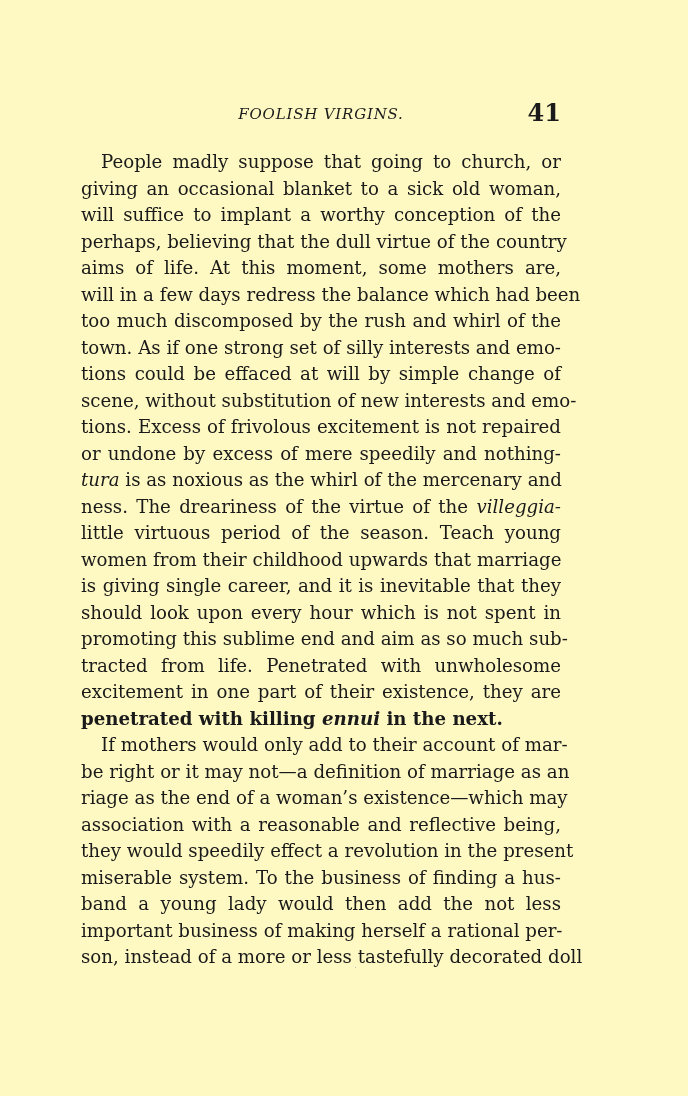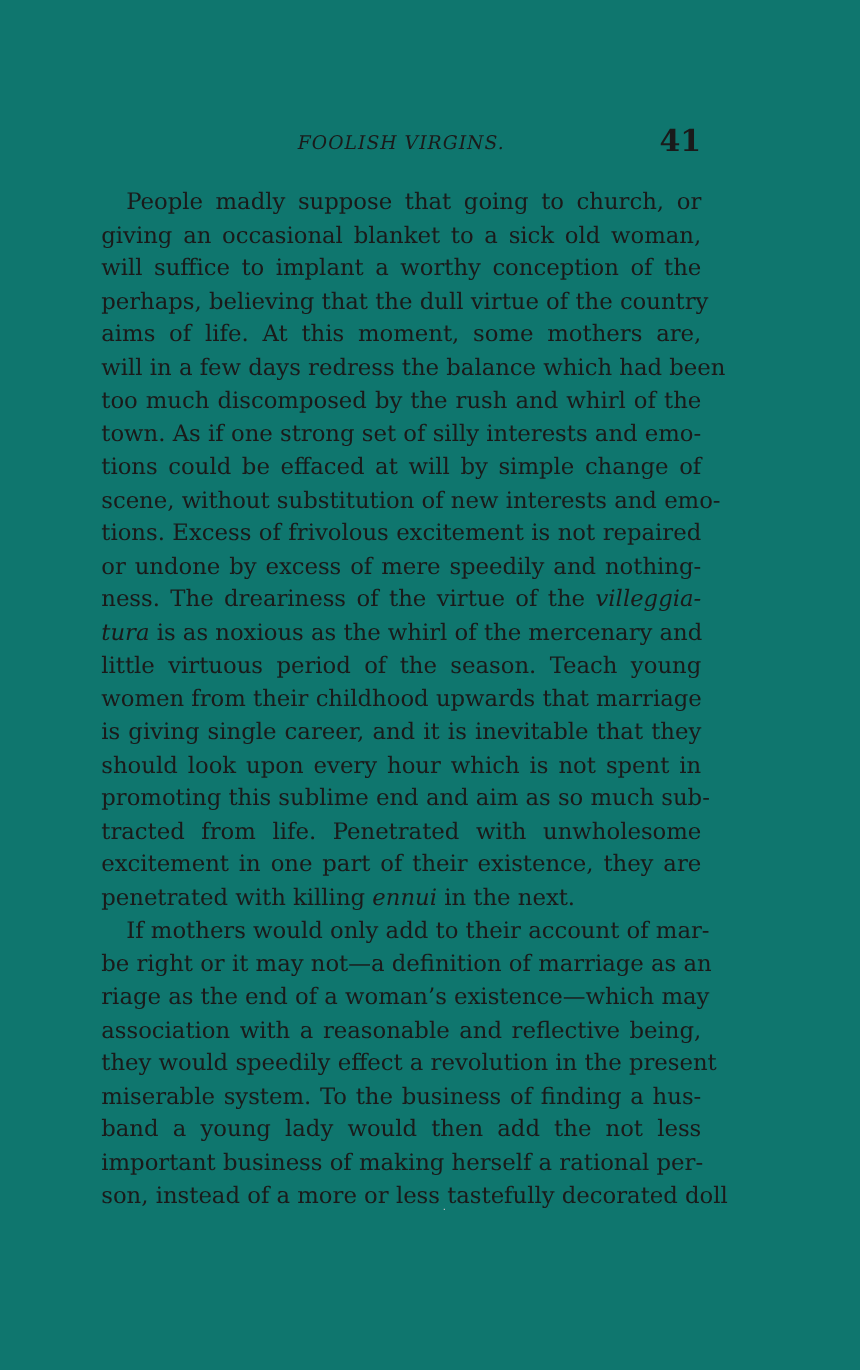--- a/index.html
+++ b/index.html
@@ -12,21 +12,21 @@
       height: 1096px;
       position: relative;
       overflow: hidden;
       font-family: "DejaVu Serif", "Liberation Serif", serif;
       color: #1a1a1a;
     }
     .page {
       position: absolute;
       left: 0; top: 0;
       width: 688px; height: 1096px;
-      background: #0f766e;
+      background: #fef9c3;
     }
     .running-head {
       position: absolute;
       left: 81px;
       width: 480px;
       top: 101px;
       height: 26px;
     }
     .running-title {
       position: absolute;
@@ -57,20 +57,21 @@
     .line {
       display: block;
       white-space: nowrap;
       text-align: justify;
       text-align-last: justify;
       height: 26.5px;
       overflow: visible;
     }
     .line.last {
       text-align-last: left;
+      font-weight: bold;
     }
     .line.indent {
       padding-left: 20px;
     }
     .it { font-style: italic; }
     .speck {
       position: absolute;
       left: 355px;
       top: 967px;
       width: 1px;
@@ -94,22 +95,22 @@
         <span class="line"><span>will suffice to implant a worthy conception of the</span></span>
         <span class="line"><span>perhaps, believing that the dull virtue of the country</span></span>
         <span class="line"><span>aims of life.  At this moment, some mothers are,</span></span>
         <span class="line"><span>will in a few days redress the balance which had been</span></span>
         <span class="line"><span>too much discomposed by the rush and whirl of the</span></span>
         <span class="line"><span>town.  As if one strong set of silly interests and emo-</span></span>
         <span class="line"><span>tions could be effaced at will by simple change of</span></span>
         <span class="line"><span>scene, without substitution of new interests and emo-</span></span>
         <span class="line"><span>tions.  Excess of frivolous excitement is not repaired</span></span>
         <span class="line"><span>or undone by excess of mere speedily and nothing-</span></span>
+        <span class="line"><span class="it">tura</span><span> is as noxious as the whirl of the mercenary and</span></span>
         <span class="line"><span>ness.  The dreariness of the virtue of the </span><span class="it">villeggia-</span></span>
-        <span class="line"><span class="it">tura</span><span> is as noxious as the whirl of the mercenary and</span></span>
         <span class="line"><span>little virtuous period of the season.  Teach young</span></span>
         <span class="line"><span>women from their childhood upwards that marriage</span></span>
         <span class="line"><span>is giving single career, and it is inevitable that they</span></span>
         <span class="line"><span>should look upon every hour which is not spent in</span></span>
         <span class="line"><span>promoting this sublime end and aim as so much sub-</span></span>
         <span class="line"><span>tracted from life.  Penetrated with unwholesome</span></span>
         <span class="line"><span>excitement in one part of their existence, they are</span></span>
         <span class="line last"><span>penetrated with killing </span><span class="it">ennui</span><span> in the next.</span></span>
       </div>
       <div>

